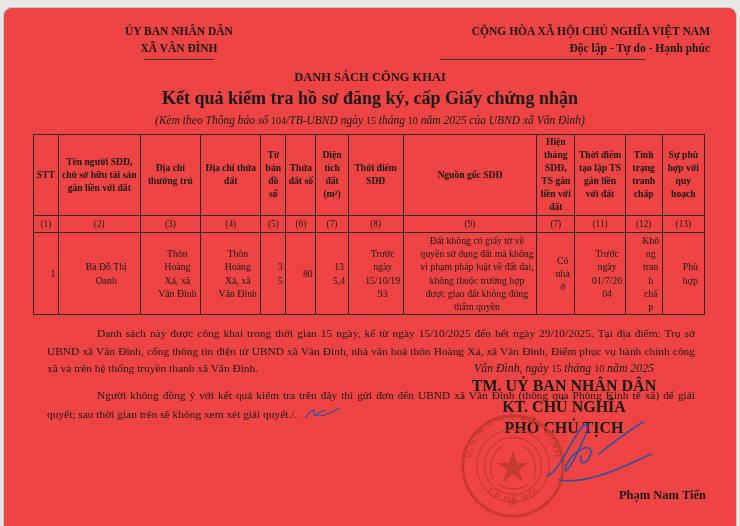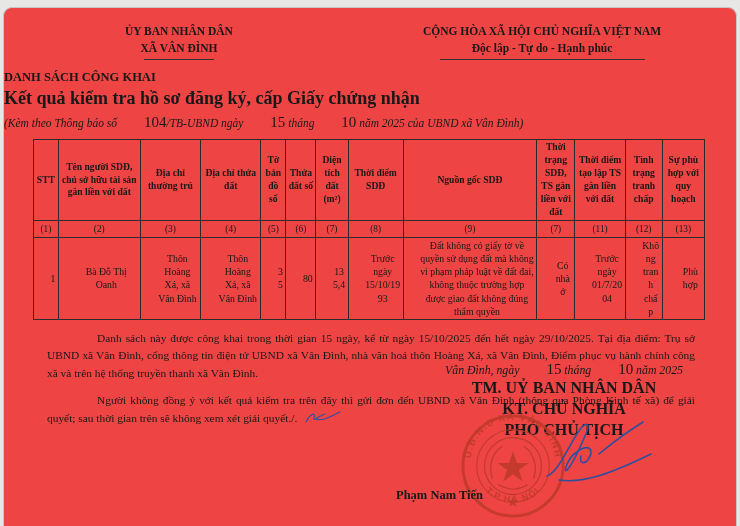--- a/index.html
+++ b/index.html
@@ -11,29 +11,29 @@
   }
   .page{
     position:absolute;left:3px;right:3px;top:7px;bottom:0;
     background:#ef4444;border:1px solid #c6c6c4;border-bottom:none;
     border-radius:9px 9px 0 0;
     overflow:hidden;
   }
   
   .nat-header{display:flex;justify-content:space-between;padding:15px 26px 0 50px;}
   .nh-left{width:250px;text-align:center;font-weight:bold;font-size:11.5px;line-height:1.5;}
-  .nh-right{width:336px;text-align:center;font-weight:bold;font-size:11.5px;line-height:1.5;}
+  .nh-right{width:336px;text-align:right;font-weight:bold;font-size:11.5px;line-height:1.5;}
   .rule-short{width:70px;height:0;border-bottom:1px solid #333;margin:1px auto 0;}
   .rule-long{width:205px;height:0;border-bottom:1px solid #333;margin:1px auto 0;}
   
-  .title-block{text-align:left;margin-top:9px;line-height:1.4;}
+  .title-block{text-align:center;margin-top:9px;line-height:1.4;}
   .title-main{font-weight:bold;font-size:12.5px;}
   .title-sub{font-weight:bold;font-size:18px;}
   .title-note{font-style:italic;font-size:11.5px;margin-top:1px;}
-  .filled-num{font-style:normal;font-size:15px;margin-left:24px;}
+  .filled-num{font-style:normal;font-size:10px;}
   
   table.doc{
     border-collapse:collapse;table-layout:fixed;
     width:672px;margin:6px 0 0 29px;
   }
   table.doc th, table.doc td{
     border:1px solid #2b2b2b;
     padding:1px 2px;
     text-align:center;vertical-align:middle;
     font-size:9.6px;line-height:1.35;
@@ -46,21 +46,21 @@
   td.ta-left{text-align:left;padding:2px 4px;}
   
   .body-text{margin:6px 31px 0 33px;font-size:11.4px;line-height:1.52;text-align:justify;}
   .body-text p{margin:10px;text-indent:50px;}
   .sig-initial{vertical-align:-3px;margin-left:6px;}
   
   .sign-area{position:absolute;left:0;top:348px;width:100%;height:170px;padding-left:24px;}
   .sign-col{position:absolute;left:392px;top:5px;width:336px;text-align:center;}
   .date-line{font-style:italic;font-size:11.8px;}
   .sig-line{font-weight:bold;font-size:16px;line-height:1.3;}
-  .sig-name{position:absolute;left:392px;top:132px;width:310px;text-align:left;font-weight:bold;font-size:12.5px;}
+  .sig-name{position:absolute;left:392px;top:132px;width:310px;text-align:right;font-weight:bold;font-size:12.5px;}
   .seal{position:absolute;left:455px;top:56px;width:108px;height:108px;}
   .autograph{position:absolute;left:535px;top:58px;width:120px;height:80px;}
 </style>
 </head>
 <body>
 
 <div class="page">
 
   <div class="nat-header">
     <div class="nh-left">
@@ -108,21 +108,21 @@
         <tr>
       <th>STT</th>
       <th>Tên người SDĐ, chủ sở hữu tài sản gắn liền với đất</th>
       <th>Địa chỉ thường trú</th>
       <th>Địa chỉ thửa đất</th>
       <th>Tờ bản đồ số</th>
       <th>Thửa đất số</th>
       <th>Diện tích đất (m²)</th>
       <th>Thời điểm SDĐ</th>
       <th>Nguồn gốc SDĐ</th>
-      <th>Thời trạng SDĐ, TS gắn liền với đất</th>
+      <th>Hiện tháng SDĐ, TS gắn liền với đất</th>
       <th>Thời điểm tạo lập TS gắn liền với đất</th>
       <th>Tình trạng tranh chấp</th>
       <th>Sự phù hợp với quy hoạch</th>
     </tr>
     <tr class="num-row">
       <td>(1)</td>
       <td>(2)</td>
       <td>(3)</td>
       <td>(4)</td>
       <td>(5)</td>

